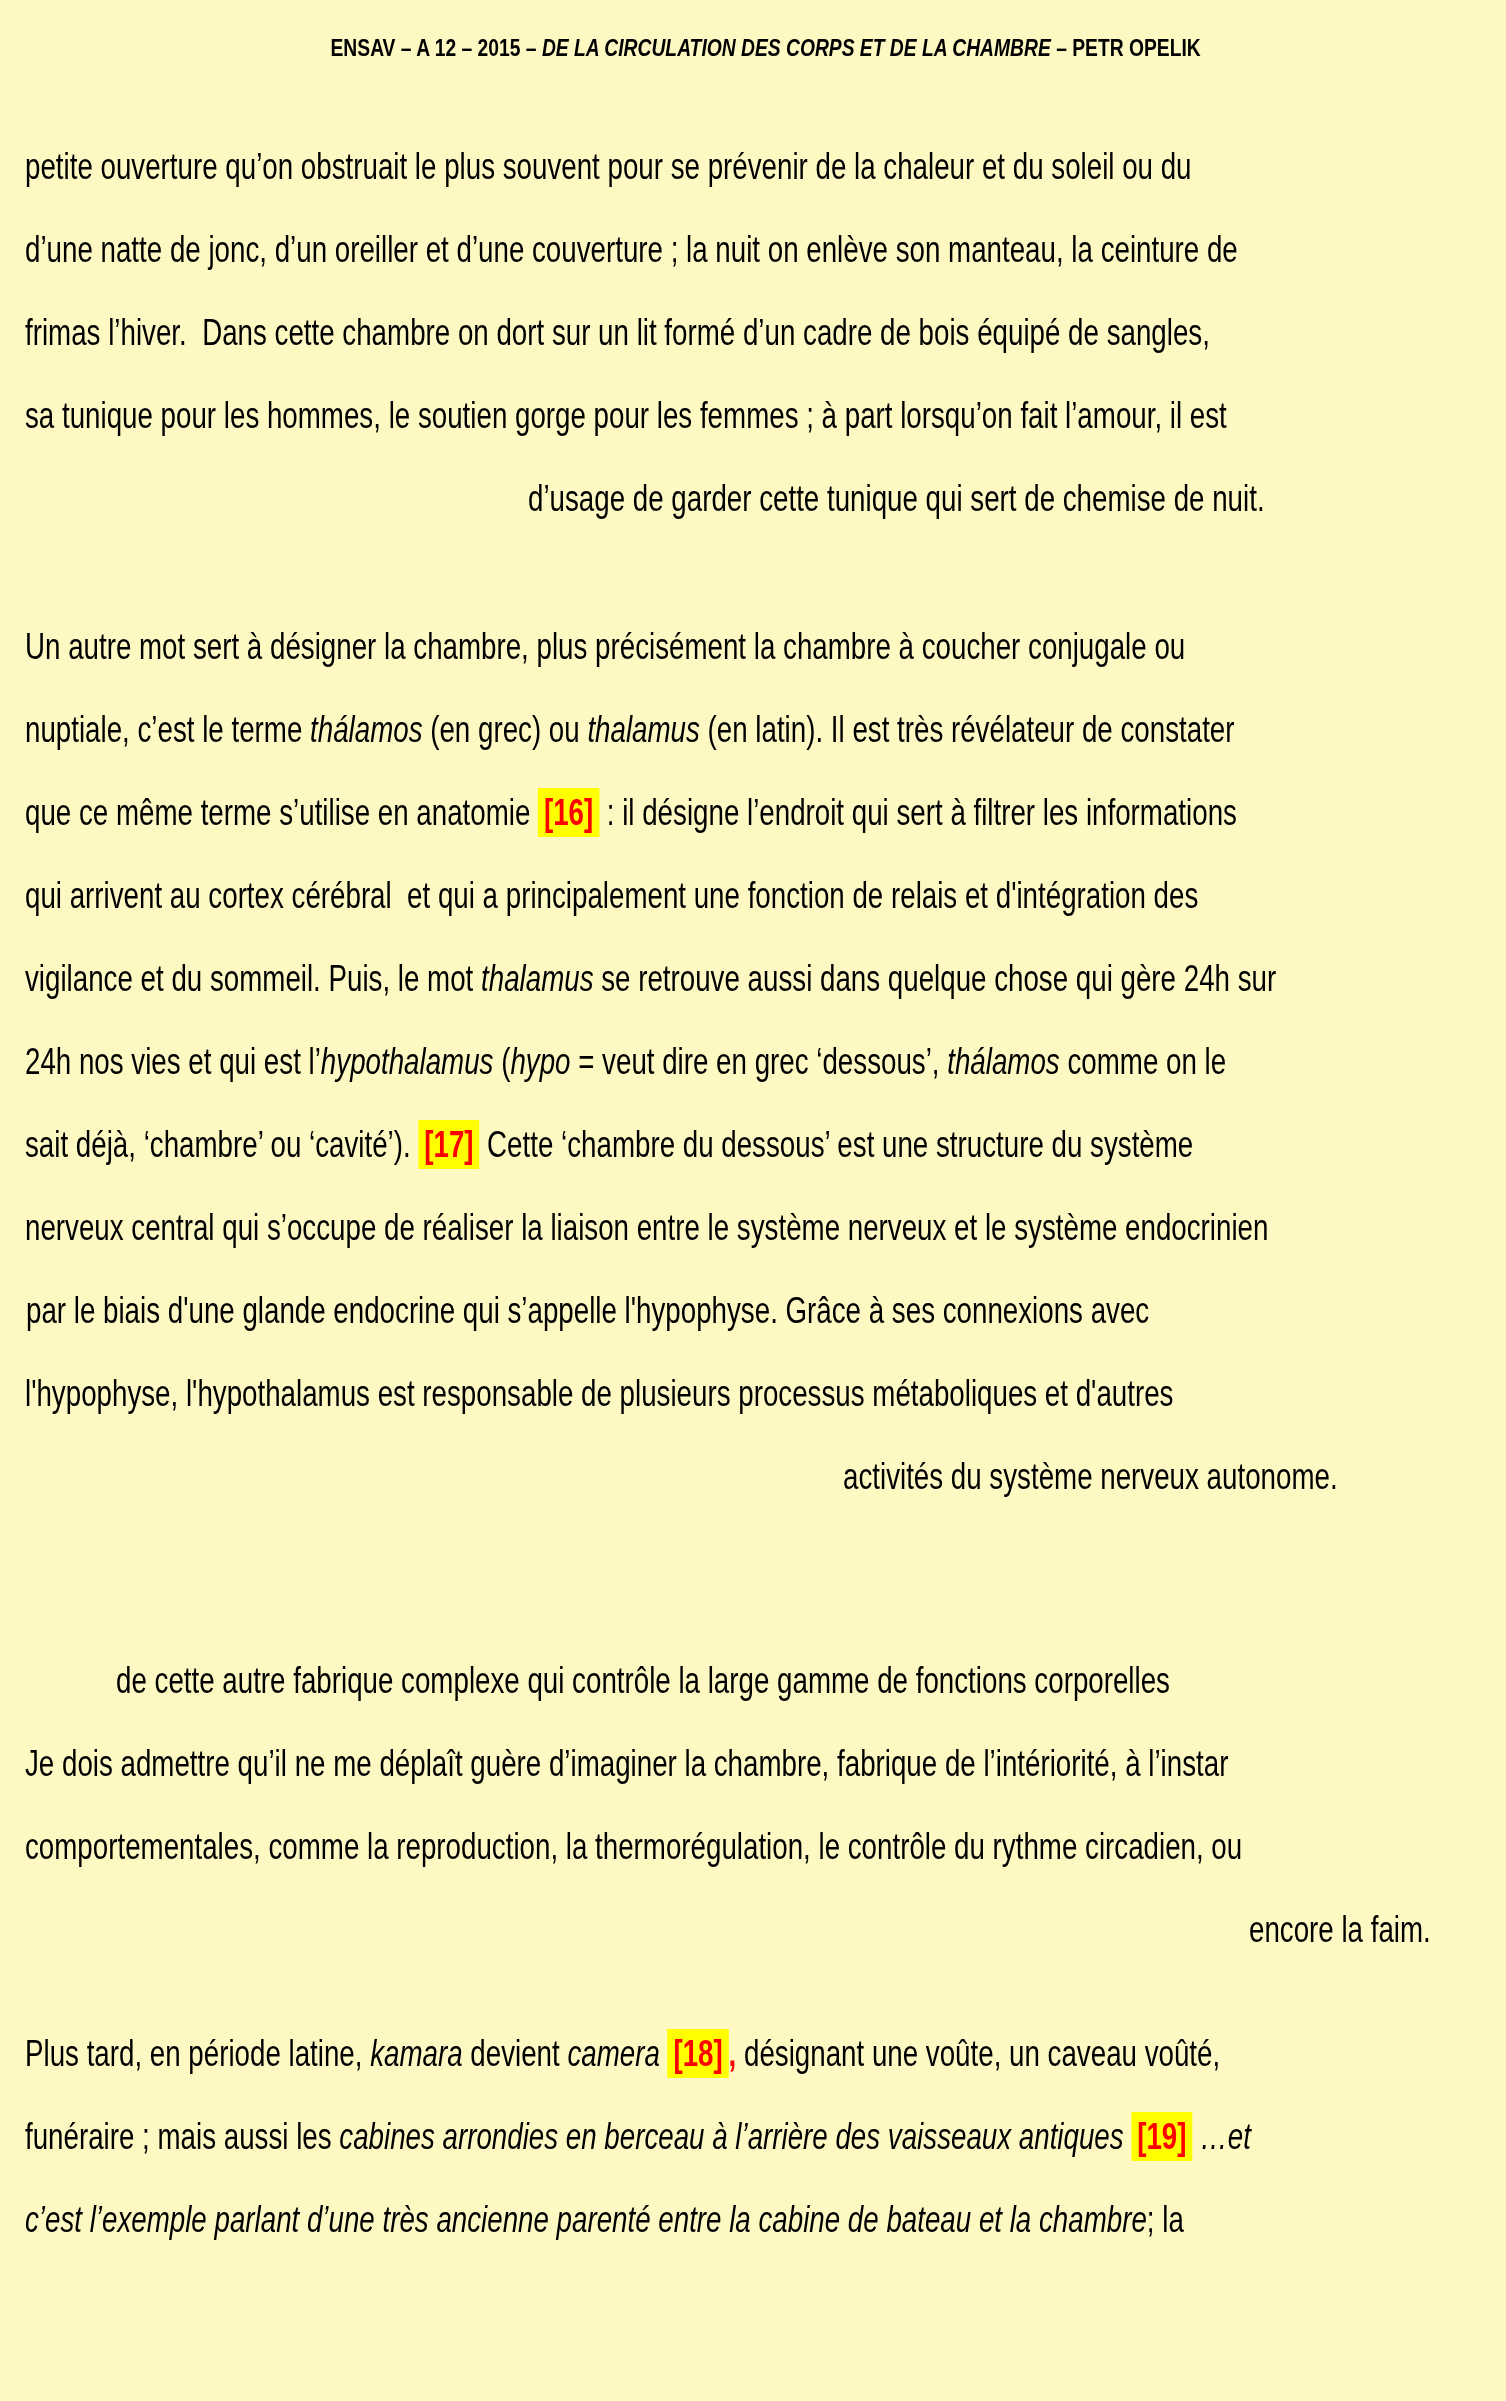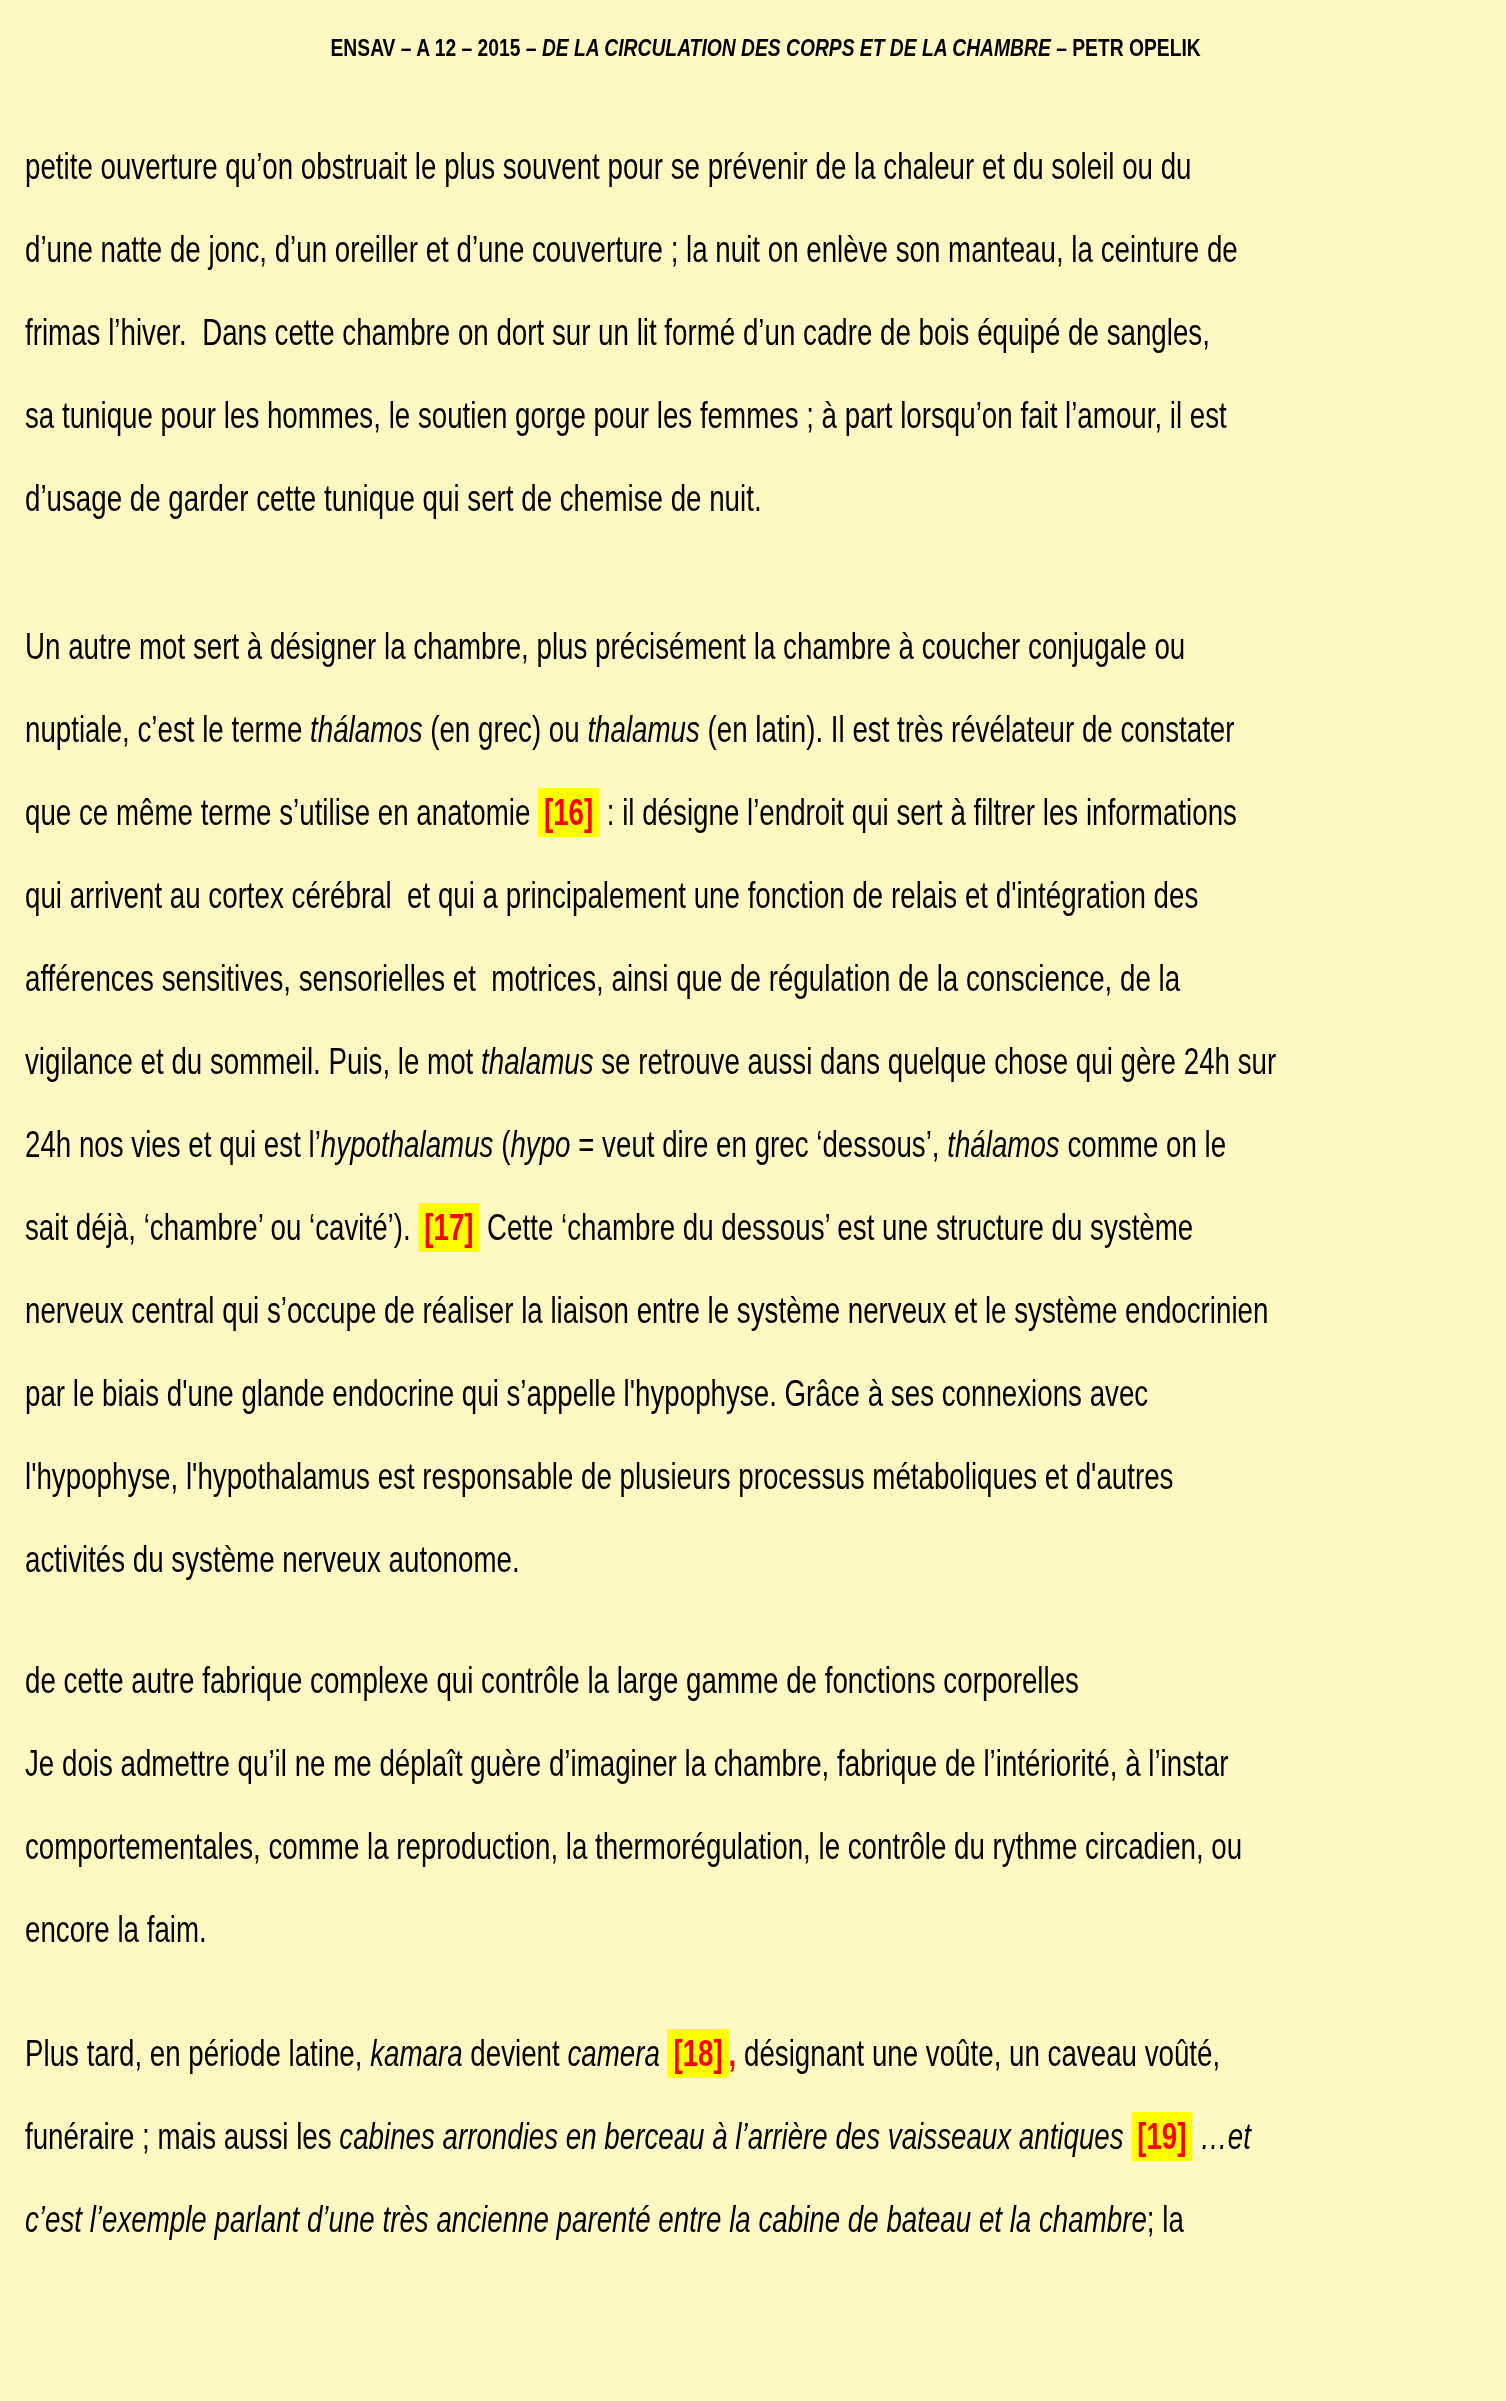--- a/index.html
+++ b/index.html
@@ -41,20 +41,21 @@
   .doc-main {
     position: absolute;
     left: 25px;
     top: 0;
     width: 1460px;
   }
   .para {
     position: absolute;
     left: 0;
     width: 100%;
+    text-align: right;
   }
   .line {
     height: 83px;
     line-height: 83px;
     white-space: pre;
     font-size: 36px;
   }
   .lx {
     display: inline-block;
     line-height: normal;
@@ -102,21 +103,20 @@
         <div class="line"><span class="lx"><span>d’une natte de jonc, d’un oreiller et d’une couverture ; la nuit on enlève son manteau, la ceinture de</span></span></div>
         <div class="line"><span class="lx"><span>frimas l’hiver.  Dans cette chambre on dort sur un lit formé d’un cadre de bois équipé de sangles,</span></span></div>
         <div class="line"><span class="lx"><span>sa tunique pour les hommes, le soutien gorge pour les femmes ; à part lorsqu’on fait l’amour, il est</span></span></div>
         <div class="line"><span class="lx"><span>d’usage de garder cette tunique qui sert de chemise de nuit.</span></span></div>
       </div>
       <div class="para" style="top: 605px;">
         <div class="line"><span class="lx"><span>Un autre mot sert à désigner la chambre, plus précisément la chambre à coucher conjugale ou</span></span></div>
         <div class="line"><span class="lx"><span>nuptiale, c’est le terme </span><span class="it">thálamos</span><span> (en grec) ou </span><span class="it">thalamus</span><span> (en latin). Il est très révélateur de constater</span></span></div>
         <div class="line"><span class="lx"><span>que ce même terme s’utilise en anatomie </span><span class="hl">[16]</span><span> : il désigne l’endroit qui sert à filtrer les informations</span></span></div>
         <div class="line"><span class="lx"><span>qui arrivent au cortex cérébral  et qui a principalement une fonction de relais et d'intégration des</span></span></div>
-        <div class="line"><span class="lx"><span>afférences sensitives, sensorielles et  motrices, ainsi que de régulation de la conscience, de la</span></span></div>
         <div class="line"><span class="lx"><span>vigilance et du sommeil. Puis, le mot </span><span class="it">thalamus</span><span> se retrouve aussi dans quelque chose qui gère 24h sur</span></span></div>
         <div class="line"><span class="lx"><span>24h nos vies et qui est l’</span><span class="it">hypothalamus</span><span> (</span><span class="it">hypo</span><span> = veut dire en grec ‘dessous’, </span><span class="it">thálamos</span><span> comme on le</span></span></div>
         <div class="line"><span class="lx"><span>sait déjà, ‘chambre’ ou ‘cavité’). </span><span class="hl">[17]</span><span> Cette ‘chambre du dessous’ est une structure du système</span></span></div>
         <div class="line"><span class="lx"><span>nerveux central qui s’occupe de réaliser la liaison entre le système nerveux et le système endocrinien</span></span></div>
         <div class="line"><span class="lx"><span>par le biais d'une glande endocrine qui s’appelle l'hypophyse. Grâce à ses connexions avec</span></span></div>
         <div class="line"><span class="lx"><span>l'hypophyse, l'hypothalamus est responsable de plusieurs processus métaboliques et d'autres</span></span></div>
         <div class="line"><span class="lx"><span>activités du système nerveux autonome.</span></span></div>
       </div>
       <div class="para" style="top: 1639px;">
         <div class="line"><span class="lx"><span>de cette autre fabrique complexe qui contrôle la large gamme de fonctions corporelles</span></span></div>

